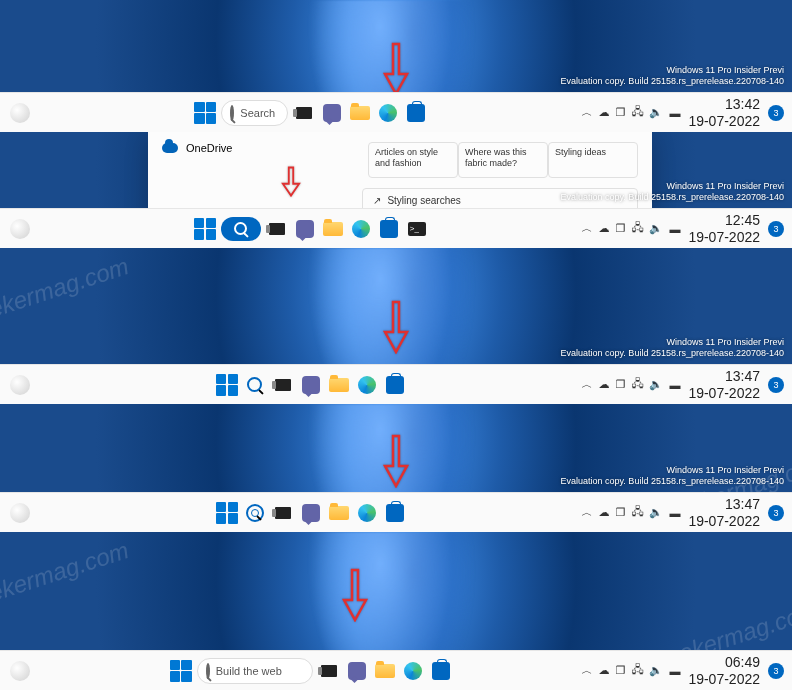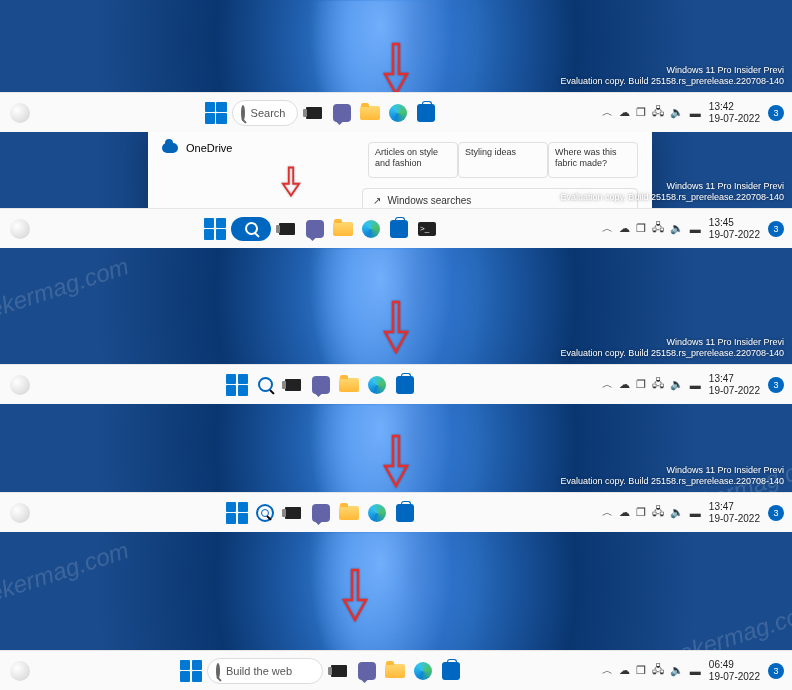--- a/index.html
+++ b/index.html
@@ -34,21 +34,21 @@
 .chat{width:18px;height:18px;background:#6264a7;border-radius:4px;position:relative}
 .chat::before{content:'';position:absolute;bottom:-2px;left:4px;width:5px;height:5px;background:#6264a7;transform:rotate(45deg)}
 .explorer{width:20px;height:14px;background:linear-gradient(180deg,#ffd770 0%,#ffb938 100%);border-radius:2px;position:relative}
 .explorer::before{content:'';position:absolute;top:-3px;left:1px;width:8px;height:4px;background:#ffb938;border-radius:2px 2px 0 0}
 .edge{width:18px;height:18px;border-radius:50%;background:conic-gradient(from 200deg,#0a84d8,#33c3f0,#4ac26b,#0a84d8)}
 .store{width:18px;height:18px;background:#0067c0;border-radius:3px;position:relative}
 .store::before{content:'';position:absolute;top:-3px;left:5px;width:8px;height:4px;border:1.5px solid #0067c0;border-bottom:none;border-radius:3px 3px 0 0}
 .terminal{width:18px;height:14px;background:#222;border-radius:2px;color:#fff;font-size:8px;display:flex;align-items:center;padding-left:2px}
 .sys{display:flex;align-items:center;gap:6px;color:#333}
 .sys-ico{font-size:11px}
-.clock{text-align:left;line-height:1.2;font-size:10px}
+.clock{text-align:right;line-height:1.2;font-size:14px}
 .badge{width:16px;height:16px;border-radius:50%;background:#0067c0;color:#fff;font-size:9px;display:flex;align-items:center;justify-content:center}
 .flyout{position:absolute;left:148px;right:140px;background:#fcfcfc;border-radius:0 0 8px 8px;box-shadow:0 8px 24px rgba(0,0,0,.2);padding:10px 14px;font-size:11px}
 .fly-row{display:flex;align-items:flex-start;gap:10px}
 .fly-left{display:flex;align-items:center;gap:8px}
 .od{width:16px;height:10px;background:#0364b8;border-radius:5px;position:relative}
 .od::before{content:'';position:absolute;top:-4px;left:3px;width:8px;height:8px;background:#0364b8;border-radius:50%}
 .cards{display:flex;margin-left:auto}
 .card{width:90px;height:36px;border:1px solid #e0e0e0;border-radius:4px;padding:4px 6px;font-size:9px;color:#333;line-height:1.2}
 .trend-row{margin-top:10px;margin-left:200px}
 .trend-box{border:1px solid #e0e0e0;border-radius:4px;padding:6px 10px;display:flex;align-items:center;gap:6px;font-size:10px;color:#333}
@@ -123,28 +123,28 @@
 <div class="section" style="top:132px;height:116px">
  <div class="wallpaper"></div>
  <div class="flyout" style="top:0">
   <div class="fly-row">
    <div class="fly-left">
           <div class="od"></div>
           <span>OneDrive</span>
         </div>
    <div class="cards">
     <div class="card">Articles on style and fashion</div>
+    <div class="card">Where was this fabric made?</div>
     <div class="card">Styling ideas</div>
-    <div class="card">Where was this fabric made?</div>
    </div>
   </div>
   <div class="trend-row">
    <div class="trend-box">
           <span>↗</span>
-          <span>Windows searches</span>
+          <span>Styling searches</span>
         </div>
    <div class="trend-items">
           <span>bhupinder singh</span>
           <span>reet admit card 2022</span>
         </div>
   </div>
  </div>
  <div class="arrow" style="top:34px;left:278px;transform:none">
   <svg class="arr" viewBox="0 0 30 54" style="width:26px;height:40px">
         <path d="M12 2 L12 24 L4 24 L15 40 L26 24 L18 24 L18 2 Z" fill="none" stroke="#e03030" stroke-width="2.5"></path>
@@ -192,21 +192,21 @@
   <div class="tb-right">
    <div class="sys">
     <span class="sys-ico">︿</span>
           <span class="sys-ico">☁</span>
           <span class="sys-ico">❐</span>
           <span class="sys-ico">🖧</span>
           <span class="sys-ico">🔈</span>
           <span class="sys-ico">▬</span>
    </div>
    <div class="clock">
-          <div>13:45</div>
+          <div>12:45</div>
           <div>19-07-2022</div>
         </div>
    <div class="badge">3</div>
   </div>
  </div>
 </div>
 
 <div class="section" style="top:248px;height:156px">
  <div class="wallpaper"></div>
  <div class="watermark" style="top:30px;left:-40px">geekermag.com</div>

